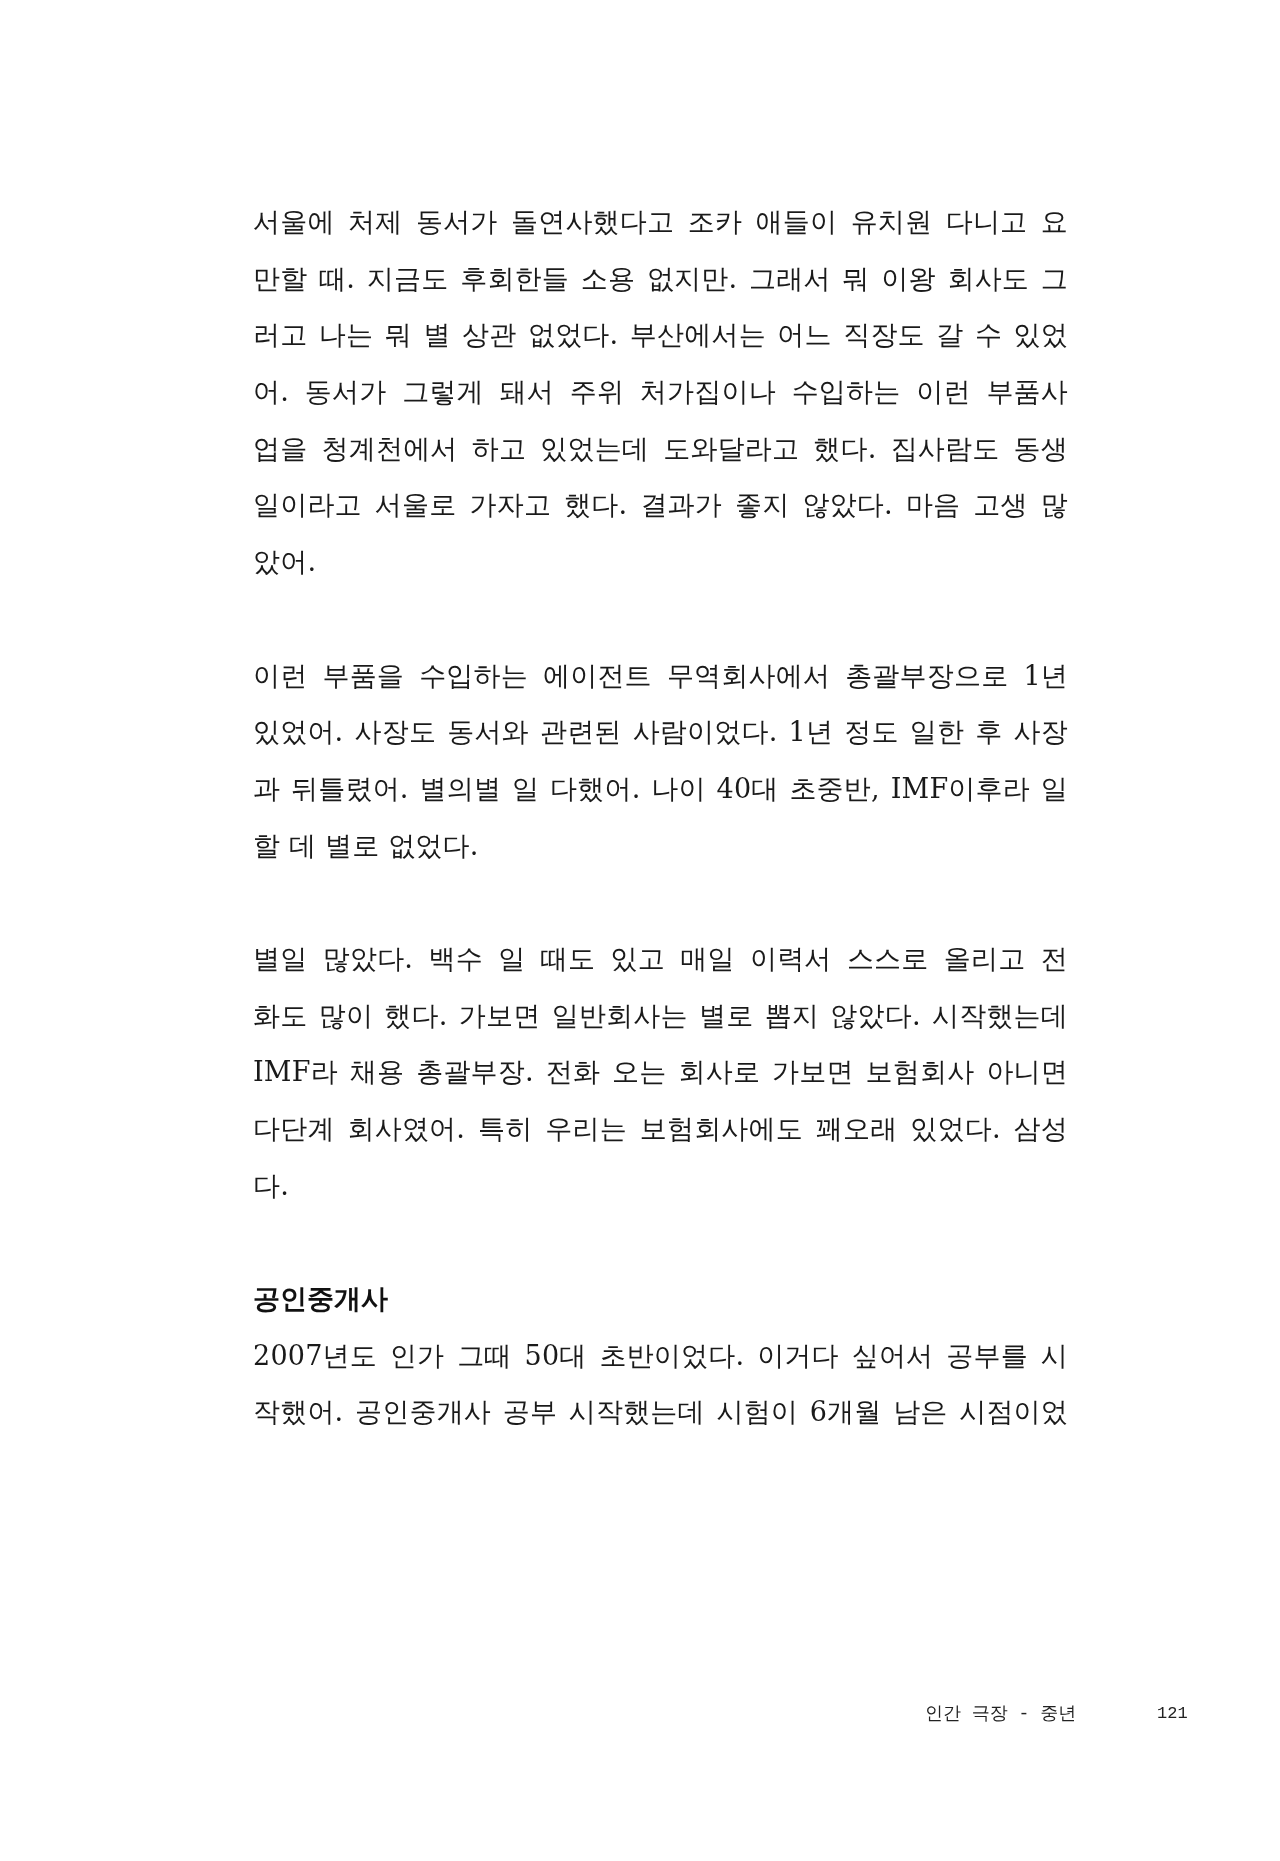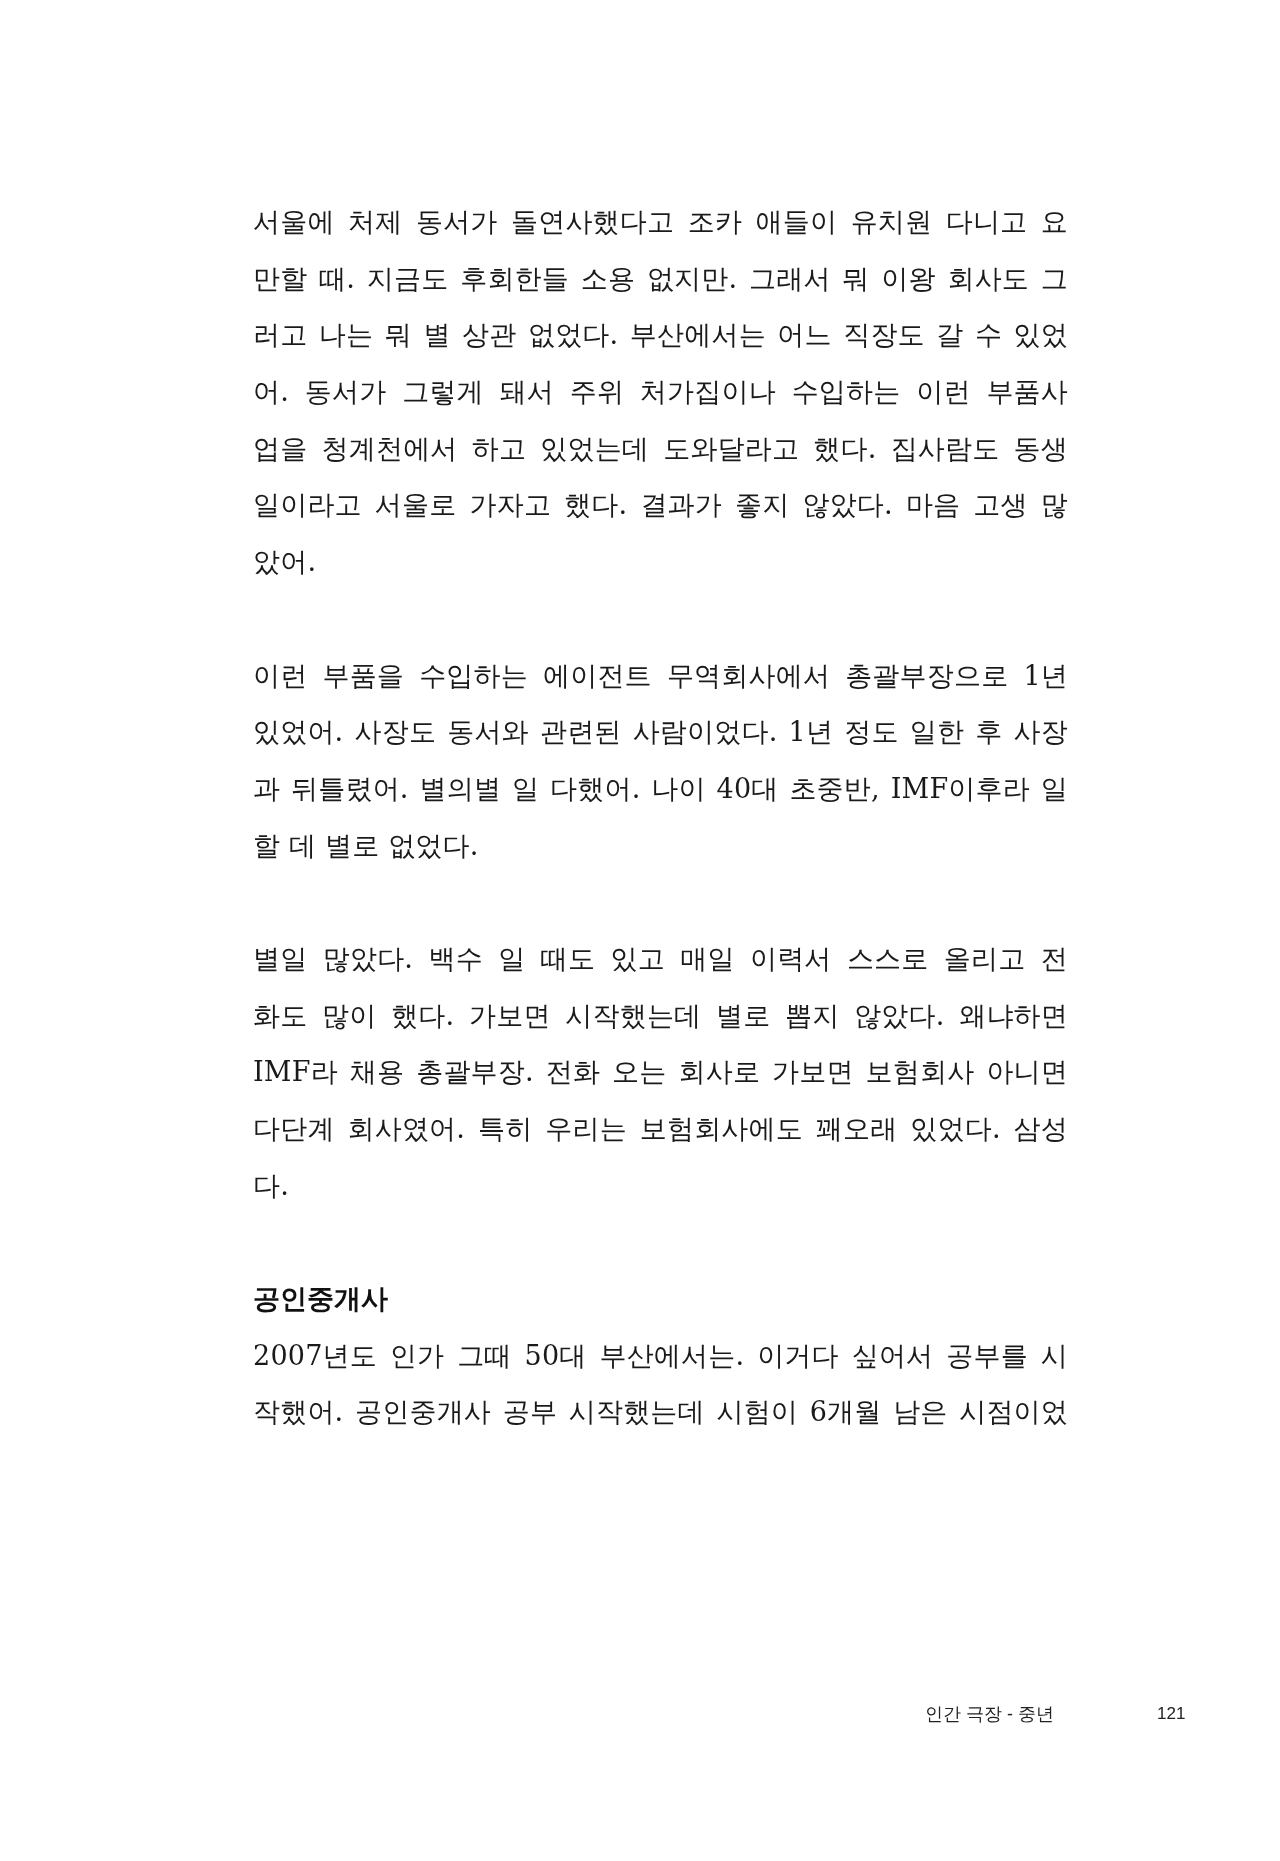--- a/index.html
+++ b/index.html
@@ -60,21 +60,21 @@
     }
     .footer {
       position: absolute;
       top: 1690px;
       left: 925px;
       width: 265px;
       height: 24px;
       font-size: 18px;
       line-height: 24px;
       color: #222222;
-      font-family: Liberation Sans, sans-serif;
+      font-family: Liberation Mono, monospace;
     }
     .footer .running-title {
       position: absolute;
       left: 0;
       top: 0;
       white-space: nowrap;
     }
     .footer .page-number {
       position: absolute;
       left: 232px;
@@ -106,32 +106,32 @@
       <span class="line">이런 부품을 수입하는 에이전트 무역회사에서 총괄부장으로 1년</span>
       <span class="line">있었어. 사장도 동서와 관련된 사람이었다. 1년 정도 일한 후 사장</span>
       <span class="line">과 뒤틀렸어. 별의별 일 다했어. 나이 40대 초중반, IMF이후라 일</span>
       <span class="line last">할 데 별로 없었다.</span>
     </div>
 
     <span class="blank"></span>
 
     <div>
       <span class="line">별일 많았다. 백수 일 때도 있고 매일 이력서 스스로 올리고 전</span>
-      <span class="line">화도 많이 했다. 가보면 시작했는데 별로 뽑지 않았다. 왜냐하면</span>
+      <span class="line">화도 많이 했다. 가보면 일반회사는 별로 뽑지 않았다. 시작했는데</span>
       <span class="line">IMF라 채용 총괄부장. 전화 오는 회사로 가보면 보험회사 아니면</span>
       <span class="line">다단계 회사였어. 특히 우리는 보험회사에도 꽤오래 있었다. 삼성</span>
       <span class="line last">다.</span>
     </div>
 
     <span class="blank"></span>
 
     <span class="heading">공인중개사</span>
 
     <div>
-      <span class="line">2007년도 인가 그때 50대 부산에서는. 이거다 싶어서 공부를 시</span>
+      <span class="line">2007년도 인가 그때 50대 초반이었다. 이거다 싶어서 공부를 시</span>
       <span class="line">작했어. 공인중개사 공부 시작했는데 시험이 6개월 남은 시점이었</span>
     </div>
 
   </div>
 
   <div class="footer">
     <span class="running-title">인간 극장 - 중년</span>
     <span class="page-number">121</span>
   </div>
 </div>

